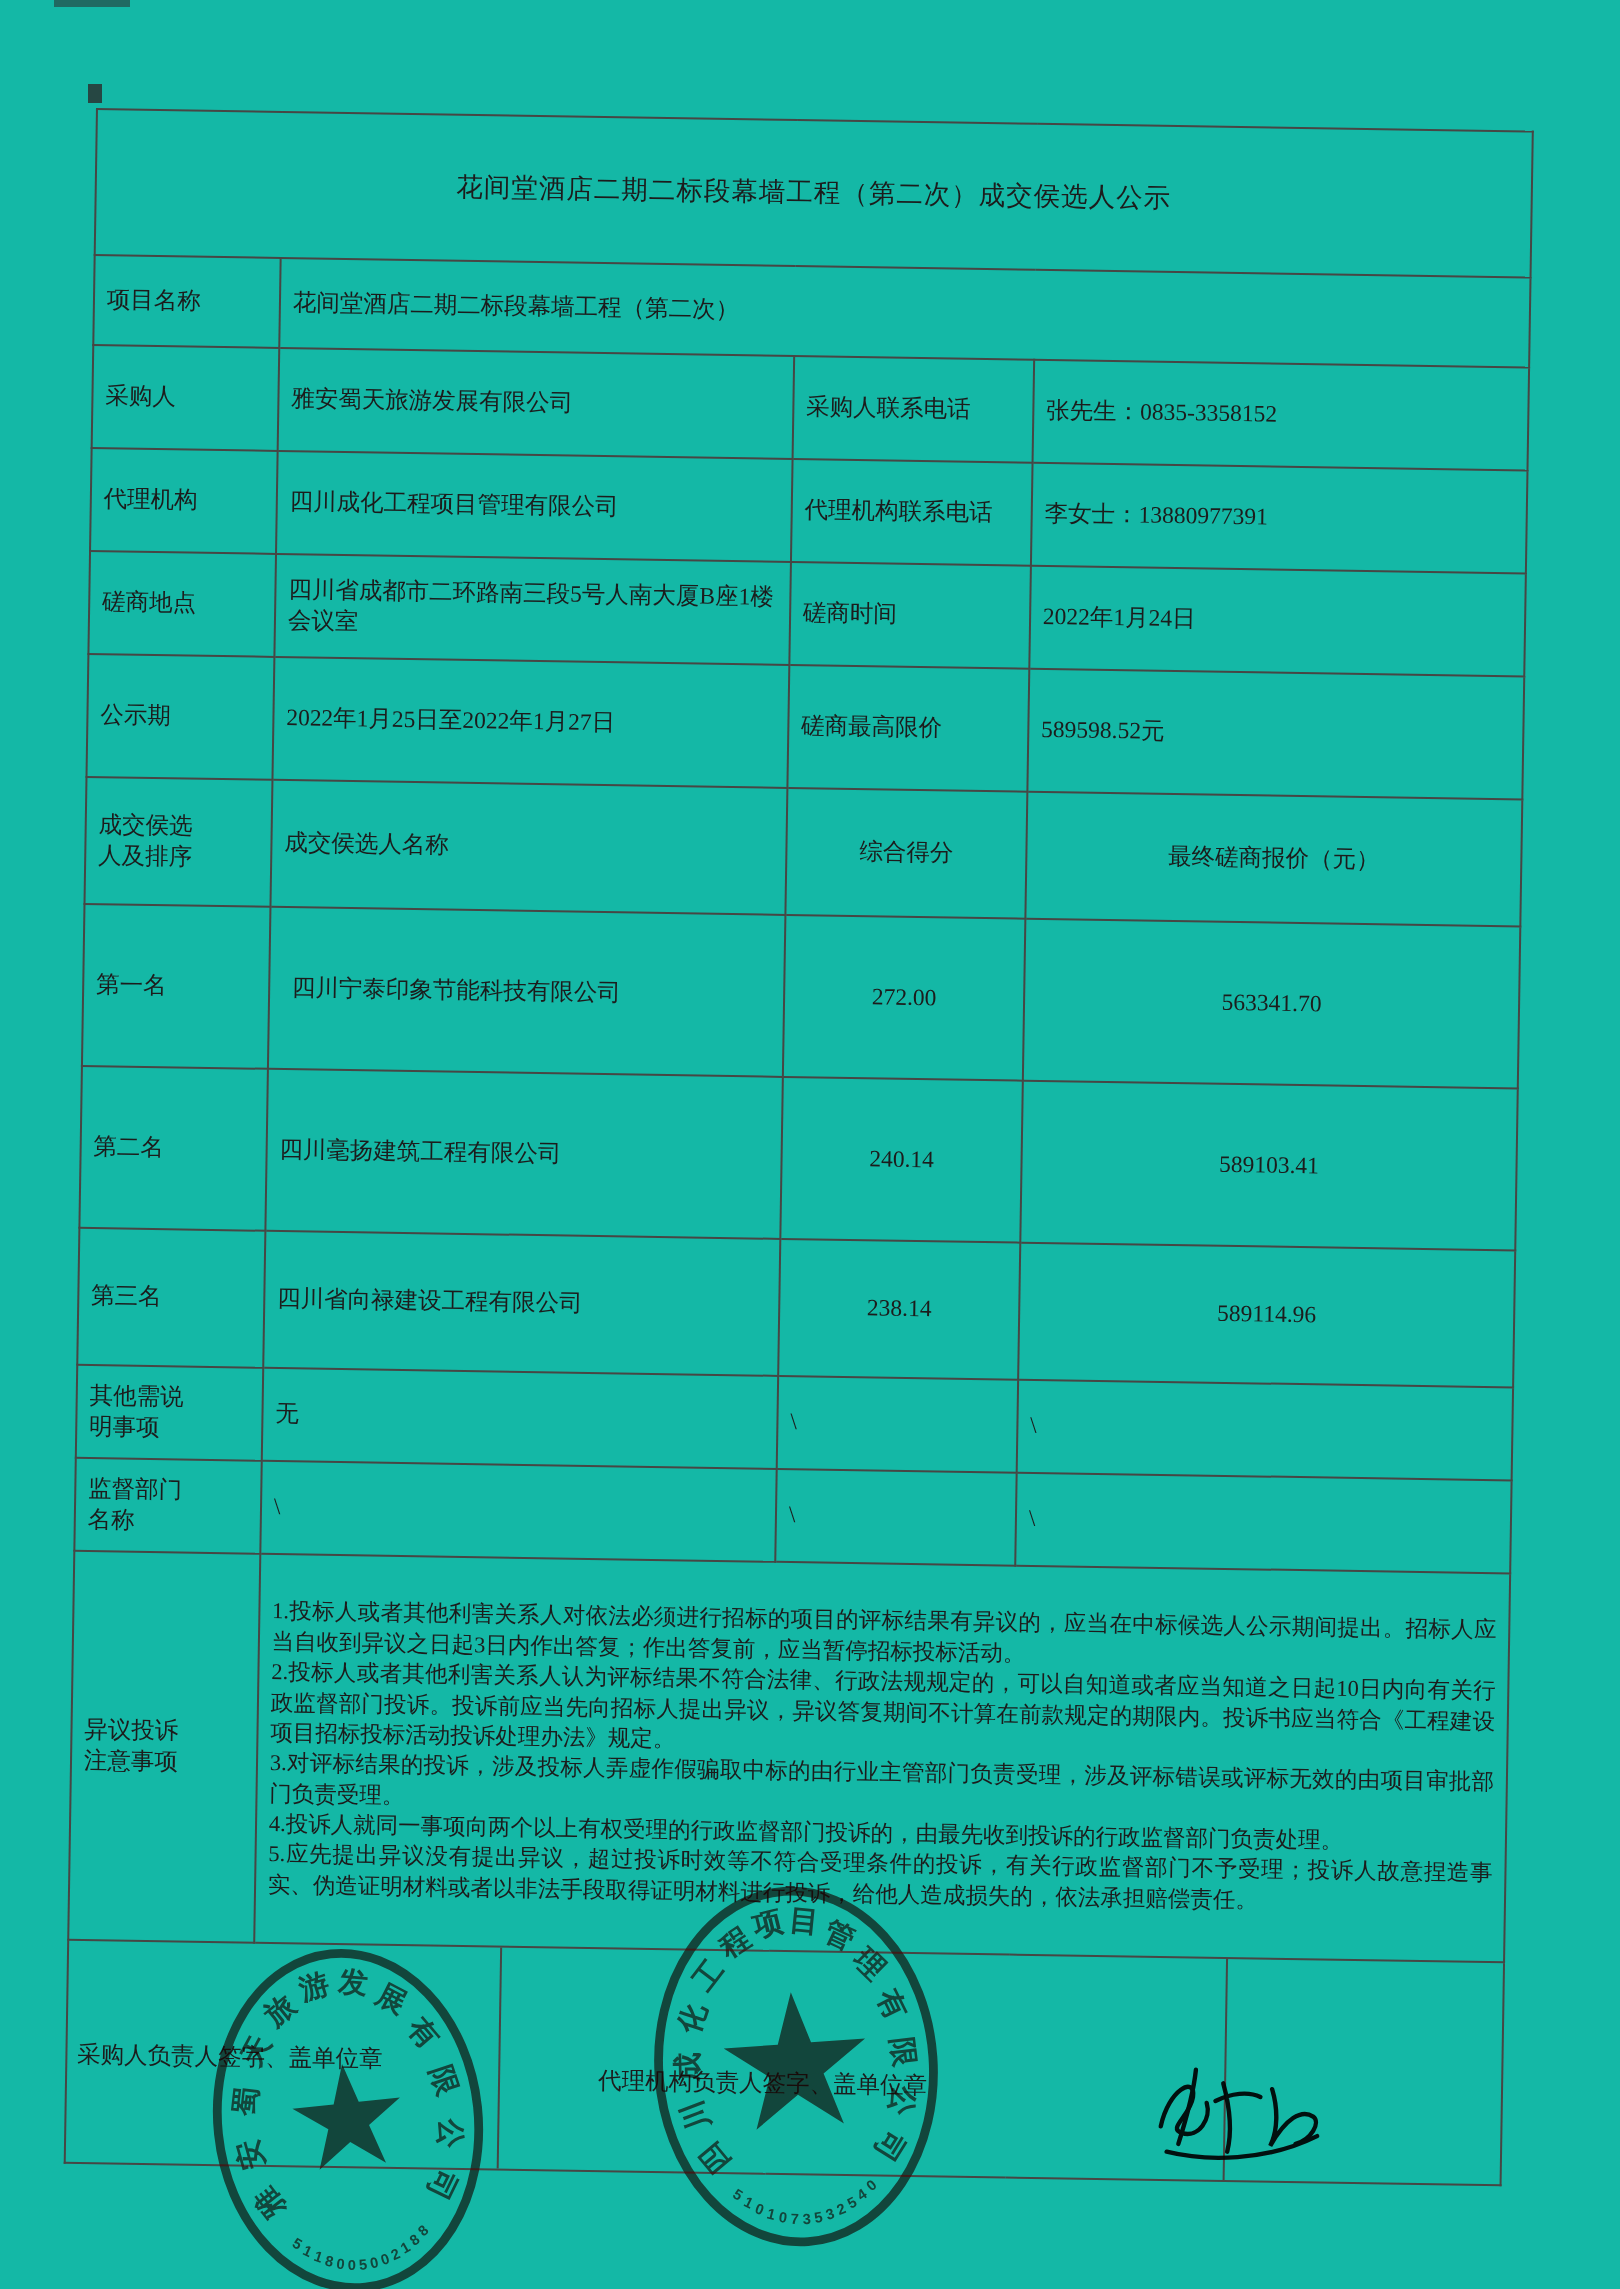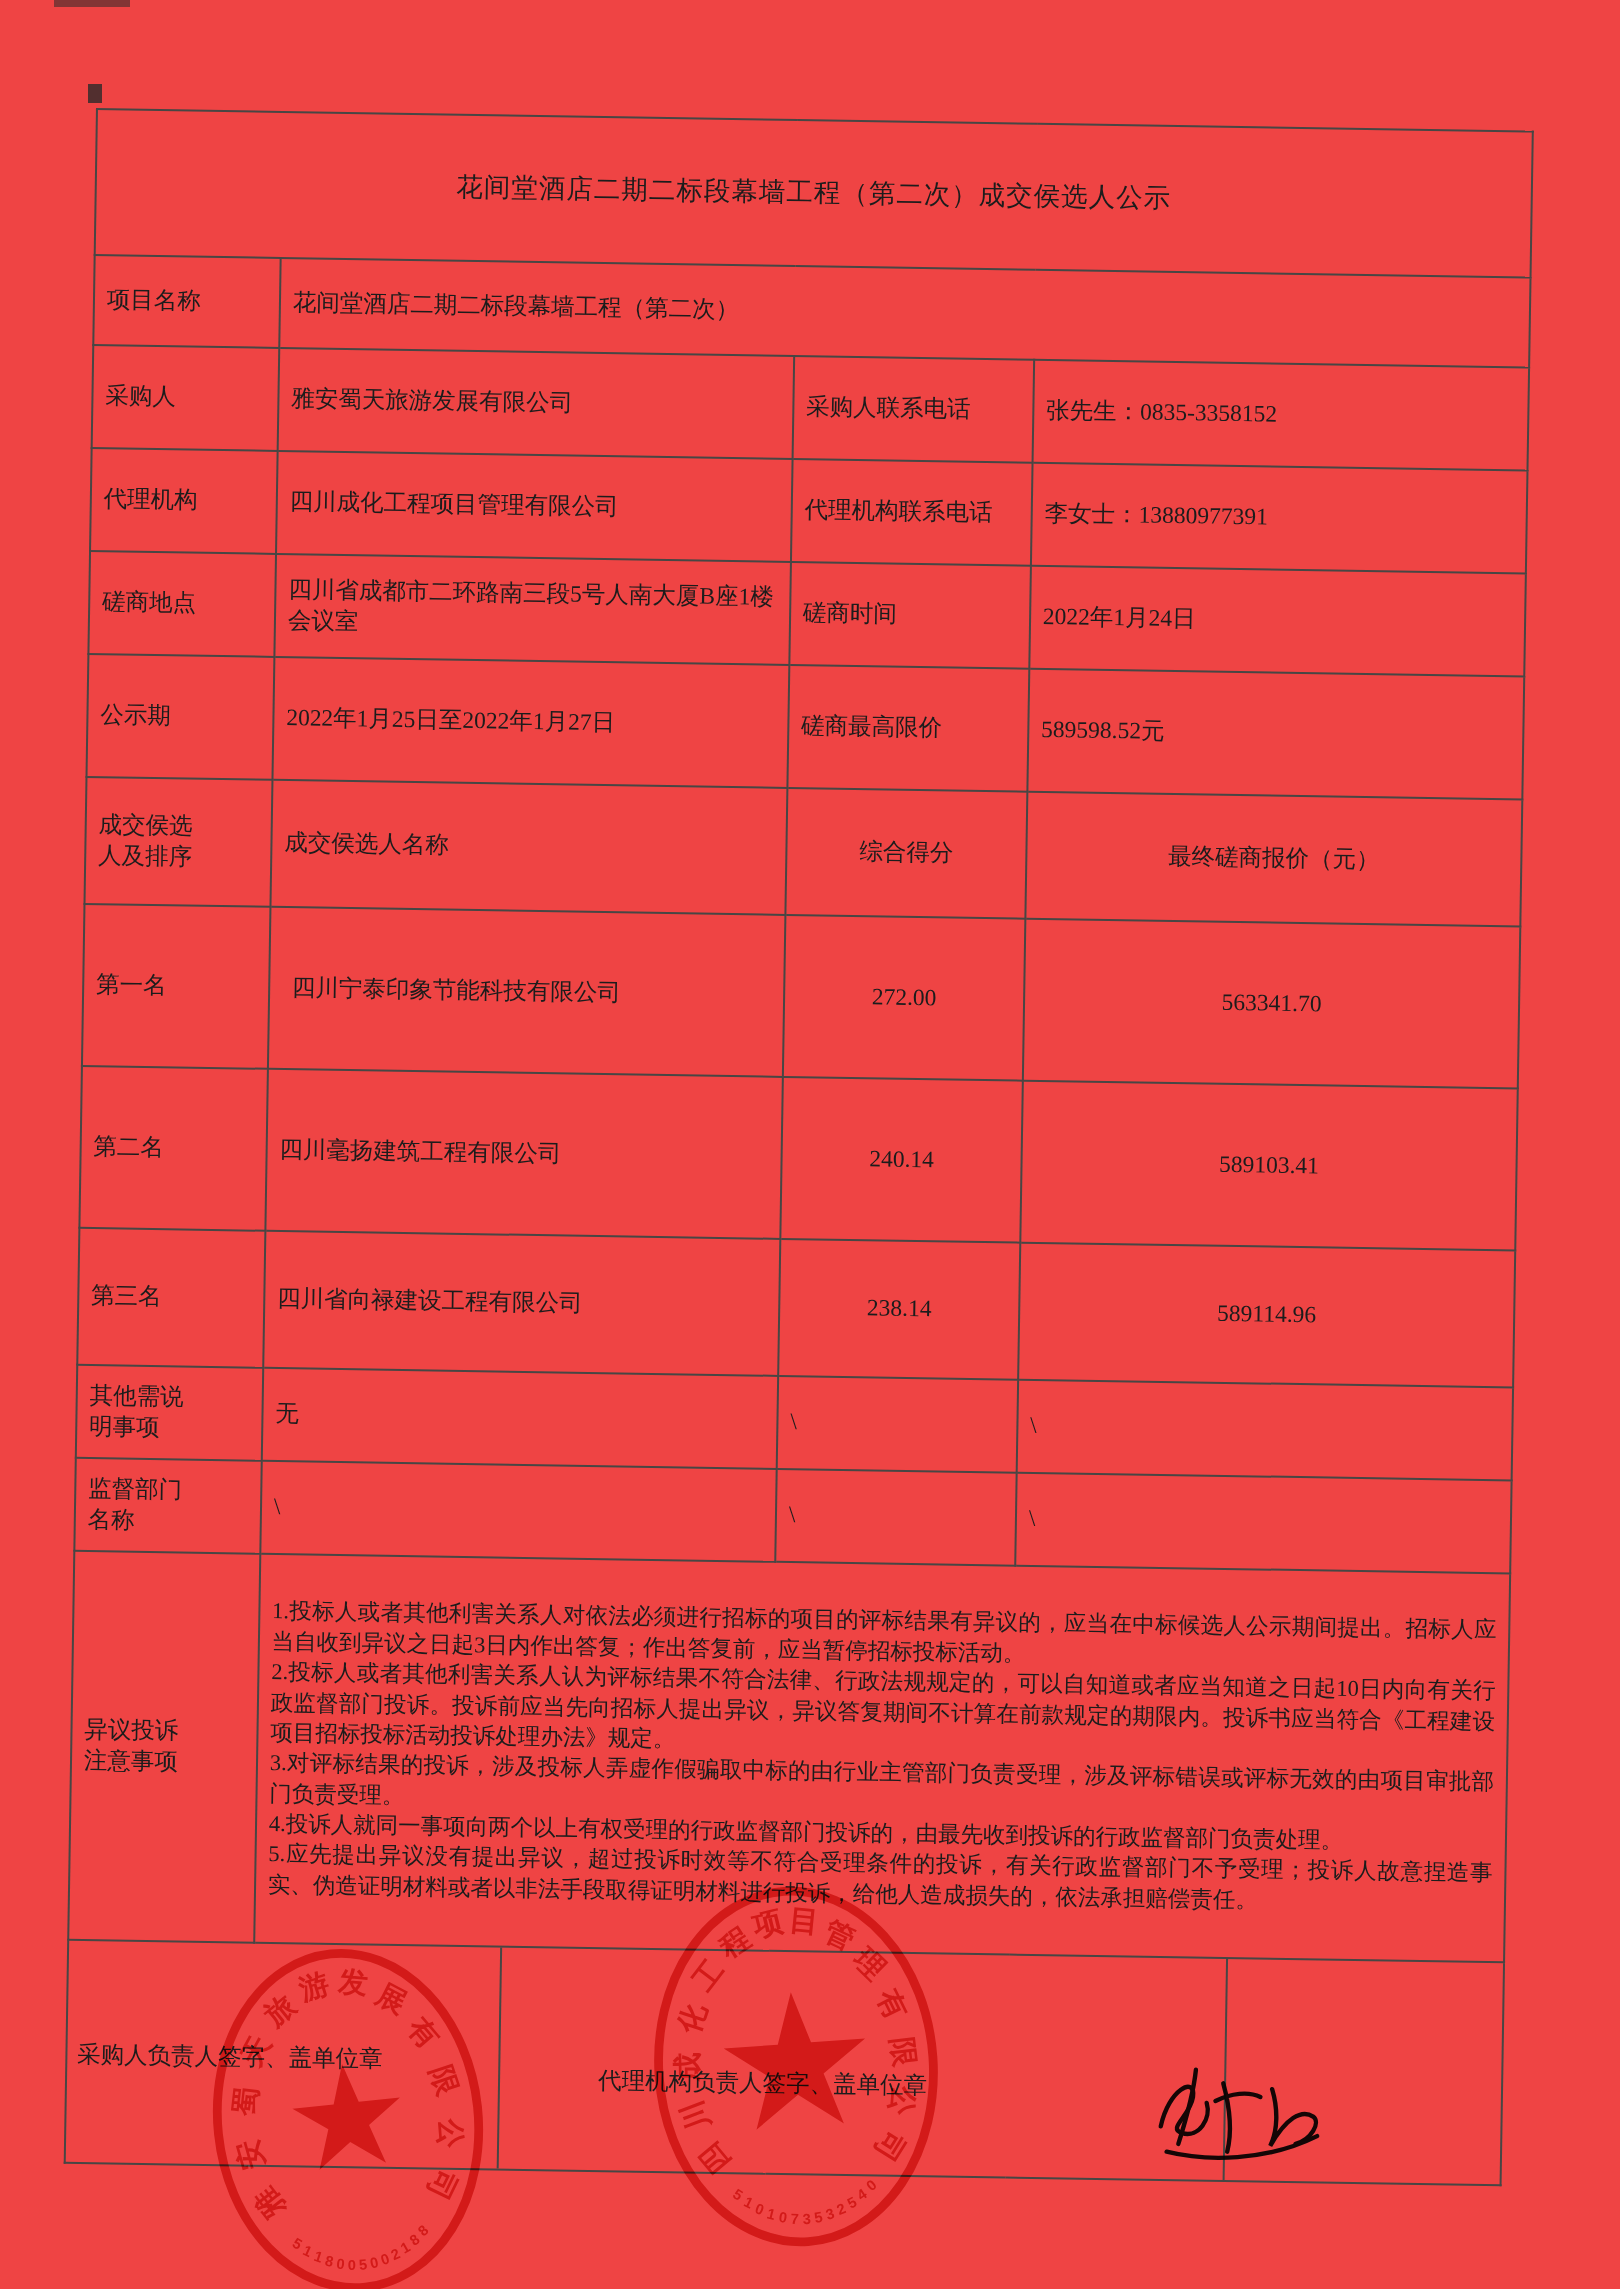--- a/index.html
+++ b/index.html
@@ -1,19 +1,19 @@
 <!DOCTYPE html>
 <html><head>
 <meta charset="utf-8">
 <style>
   html,body{margin:0;padding:0;background:#e8e8e6;}
   .page{
     position:relative;
     width:1620px;height:2290px;
-    background:#ef4444;
+    background:#14b8a6;
     overflow:hidden;
     font-family:"Liberation Serif","DejaVu Serif",serif;
     color:#1e1e1e;
   }
   .smudge{position:absolute;background:#2a2a2a;}
   .doc-table-wrap{
     position:absolute;left:96px;top:108px;
     transform:rotate(0.9deg);
     transform-origin:0 0;
   }

